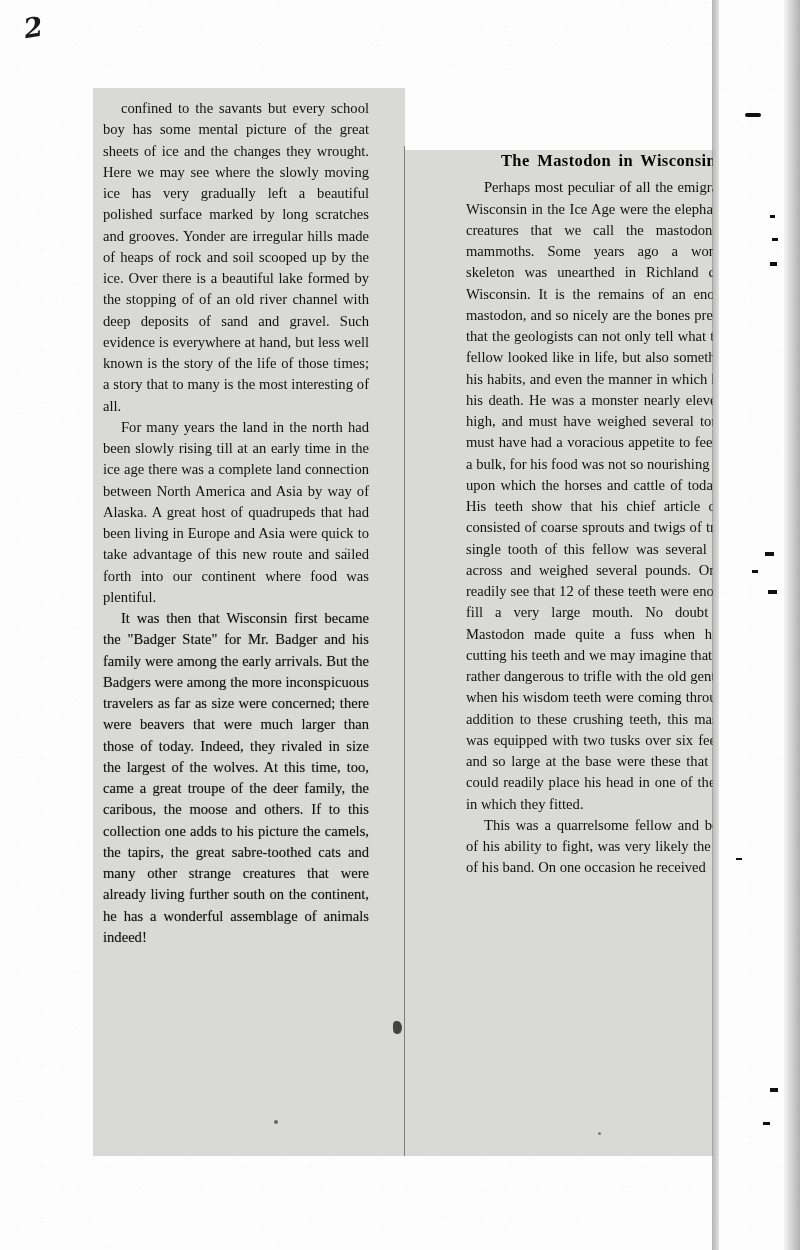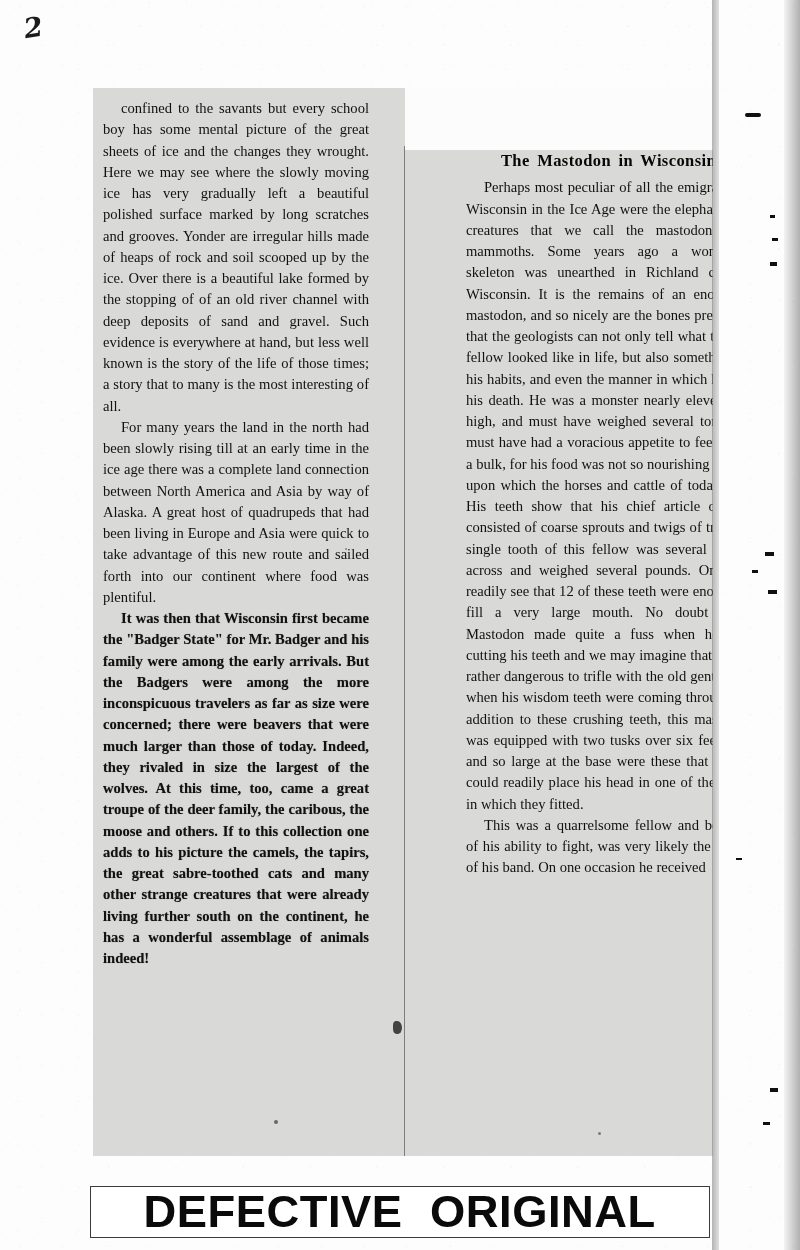--- a/index.html
+++ b/index.html
@@ -133,21 +133,20 @@
     color: #080808;
     word-spacing: 3px;
   }
 
   .news-p {
     margin: 0;
     text-indent: 18px;
   }
   .speckled {
     text-shadow: 0 0 1px rgba(0,0,0,.35);
-    font-weight: bold;
   }
 
   
   .blot {
     position: absolute;
     background: #1d1d1d;
     border-radius: 50%;
     pointer-events: none;
   }
 
@@ -241,17 +240,14 @@
   <div class="edge-speck" style="left:770px;top:215px;width:5px;height:3px;"></div>
   <div class="edge-speck" style="left:772px;top:238px;width:6px;height:3px;"></div>
   <div class="edge-speck" style="left:770px;top:262px;width:7px;height:4px;"></div>
   <div class="edge-speck" style="left:765px;top:552px;width:9px;height:4px;"></div>
   <div class="edge-speck" style="left:752px;top:570px;width:6px;height:3px;"></div>
   <div class="edge-speck" style="left:768px;top:590px;width:9px;height:4px;"></div>
   <div class="edge-speck" style="left:736px;top:858px;width:6px;height:2px;"></div>
   <div class="edge-speck" style="left:770px;top:1088px;width:8px;height:4px;"></div>
   <div class="edge-speck" style="left:763px;top:1122px;width:7px;height:3px;"></div>
 
-  <div id="defective-stamp">
-    <span id="defective-stamp-text">DEFECTIVE ORIGINAL</span>
-  </div>
 
 </div>
 
 </body></html>

